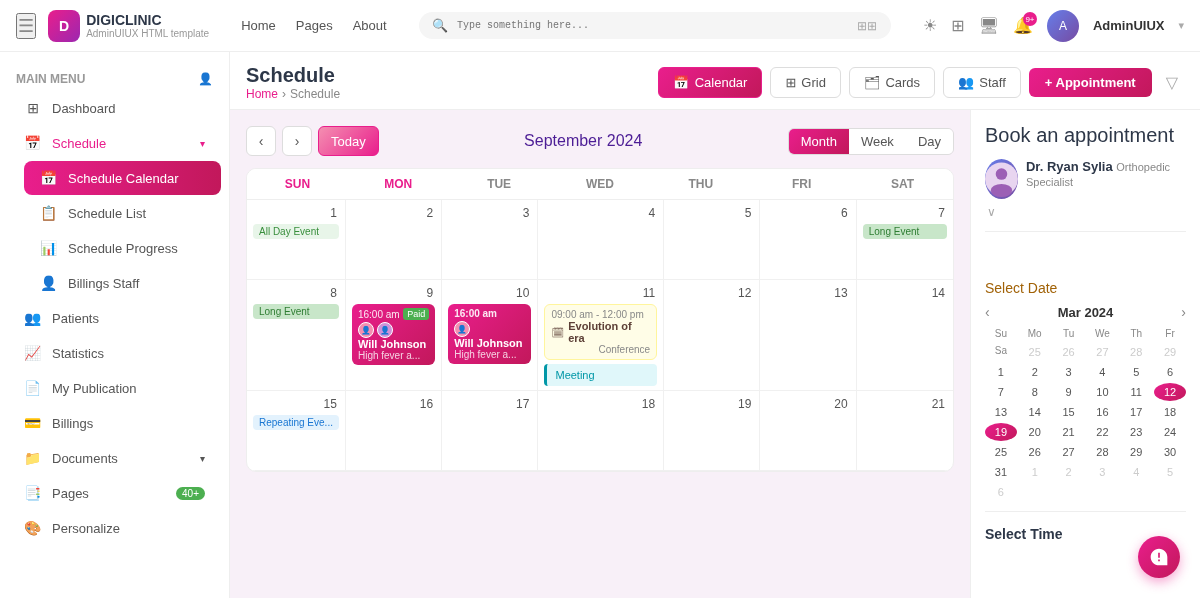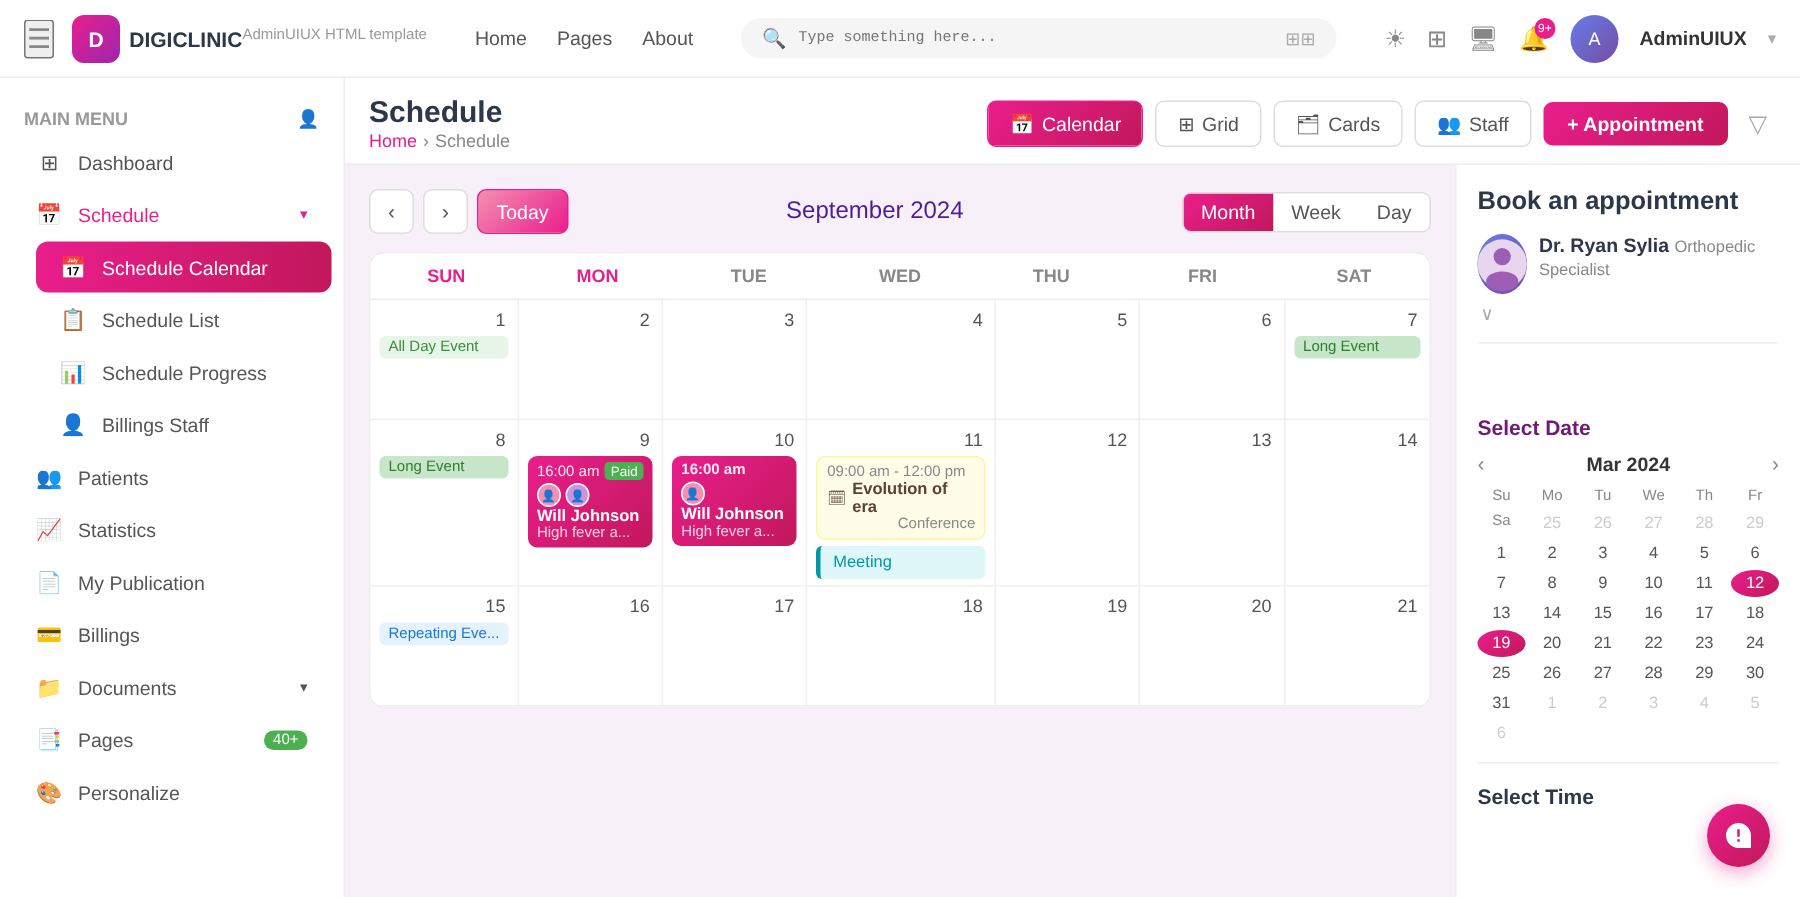--- a/index.html
+++ b/index.html
@@ -3,21 +3,21 @@
   <meta charset="utf-8">
   <style>
     * { box-sizing: border-box; margin: 0; padding: 0; }
     body { font-family: 'Segoe UI', Arial, sans-serif; background: #f8f0f8; font-size: 13px; color: #333; display: flex; flex-direction: column; height: 598px; overflow: hidden; }
 
     
     .topnav { display: flex; align-items: center; background: #fff; height: 52px; padding: 0 16px; border-bottom: 1px solid #eee; gap: 12px; flex-shrink: 0; }
     .topnav-hamburger { font-size: 18px; color: #888; cursor: pointer; }
     .topnav-logo { display: flex; align-items: center; gap: 6px; }
     .topnav-logo-icon { width: 32px; height: 32px; background: linear-gradient(135deg, #e91e8c, #9c27b0); border-radius: 8px; display: flex; align-items: center; justify-content: center; color: #fff; font-weight: bold; font-size: 14px; }
-    .topnav-brand { display: flex; flex-direction: row; justify-content: space-between; }
+    .topnav-brand { display: flex; flex-direction: column; justify-content: space-between; }
     .topnav-brand-name { font-weight: 700; font-size: 14px; color: #2d3748; }
     .topnav-brand-sub { font-size: 10px; color: #999; }
     .topnav-nav { display: flex; gap: 20px; margin-left: 20px; }
     .topnav-nav a { text-decoration: none; color: #555; font-size: 13px; }
     .topnav-search { flex: 1; display: flex; align-items: center; background: #f5f5f5; border-radius: 20px; padding: 6px 14px; gap: 8px; margin: 0 20px; }
     .topnav-search input { border: none; background: transparent; outline: none; font-size: 10px; color: #888; width: 100%; font-family: Liberation Mono, monospace; }
     .topnav-actions { display: flex; align-items: center; gap: 14px; }
     .topnav-icon-btn { background: none; border: none; cursor: pointer; font-size: 16px; color: #888; position: relative; }
     .topnav-badge { position: absolute; top: -4px; right: -4px; background: #e91e8c; color: #fff; border-radius: 50%; width: 14px; height: 14px; font-size: 8px; display: flex; align-items: center; justify-content: center; }
     .topnav-avatar { width: 32px; height: 32px; border-radius: 50%; background: linear-gradient(135deg, #667eea, #764ba2); display: flex; align-items: center; justify-content: center; color: #fff; font-size: 12px; }
@@ -84,29 +84,29 @@
     .event-teal { background: #e0f7fa; color: #0097a7; border-left: 3px solid #0097a7; }
     .event-long { background: #c8e6c9; color: #2e7d32; }
     .event-repeating { background: #e3f2fd; color: #1976d2; }
     .event-card { border-radius: 6px; padding: 4px 6px; font-size: 10px; margin-top: 2px; }
     .event-card .time { font-weight: 600; }
     .event-card .name { font-weight: 600; font-size: 11px; }
     .event-avatar { width: 16px; height: 16px; border-radius: 50%; background: #ddd; border: 1px solid #fff; display: flex; align-items: center; justify-content: center; font-size: 8px; overflow: hidden; }
 
     
     .right-panel { width: 230px; background: #fff; border-left: 1px solid #eee; padding: 14px; overflow-y: auto; flex-shrink: 0; }
-    .right-panel-title { font-size: 17px; font-weight: 700; color: #2d3748; margin-bottom: 12px; }
+    .right-panel-title { font-size: 20px; font-weight: 400; color: #2d3748; margin-bottom: 12px; }
     .doctor-card { display: flex; flex-direction: column; gap: 4px; }
     .doctor-info { display: flex; align-items: flex-start; gap: 8px; }
     .doctor-avatar { width: 40px; height: 40px; border-radius: 50%; background: linear-gradient(135deg, #667eea, #764ba2); display: flex; align-items: center; justify-content: center; color: #fff; font-size: 14px; overflow: hidden; }
     .doctor-name { font-weight: 700; font-size: 13px; color: #2d3748; }
     .doctor-specialty { font-size: 11px; color: #888; }
     .doctor-chevron { color: #aaa; cursor: pointer; padding: 2px; font-size: 12px; }
     .mini-cal { margin-top: 14px; }
-    .mini-cal-title { font-size: 14px; font-weight: 700; color: #701a75; margin-bottom: 8px; margin-top: 48px; }
+    .mini-cal-title { font-size: 14px; font-weight: 400; color: #a16207; margin-bottom: 8px; margin-top: 48px; }
     .mini-cal-header { display: flex; align-items: center; justify-content: space-between; margin-bottom: 6px; }
     .mini-cal-month { font-size: 13px; font-weight: 600; color: #333; }
     .mini-cal-nav { background: none; border: none; cursor: pointer; color: #888; font-size: 14px; }
     .mini-cal-grid { display: grid; grid-template-columns: repeat(6, 1fr); gap: 2px; }
     .mini-cal-dow { text-align: center; font-size: 10px; color: #888; padding: 2px; }
     .mini-cal-day { text-align: center; font-size: 11px; padding: 3px 2px; border-radius: 50%; cursor: pointer; color: #555; }
     .mini-cal-day.other { color: #ccc; }
     .mini-cal-day.today { background: linear-gradient(135deg, #e91e8c, #c2185b); color: #fff; border-radius: 50%; }
     .select-time-title { font-size: 14px; font-weight: 700; color: #2d3748; margin-top: 14px; }
     .mini-divider { border: none; border-top: 1px solid #eee; margin: 10px 0; }

